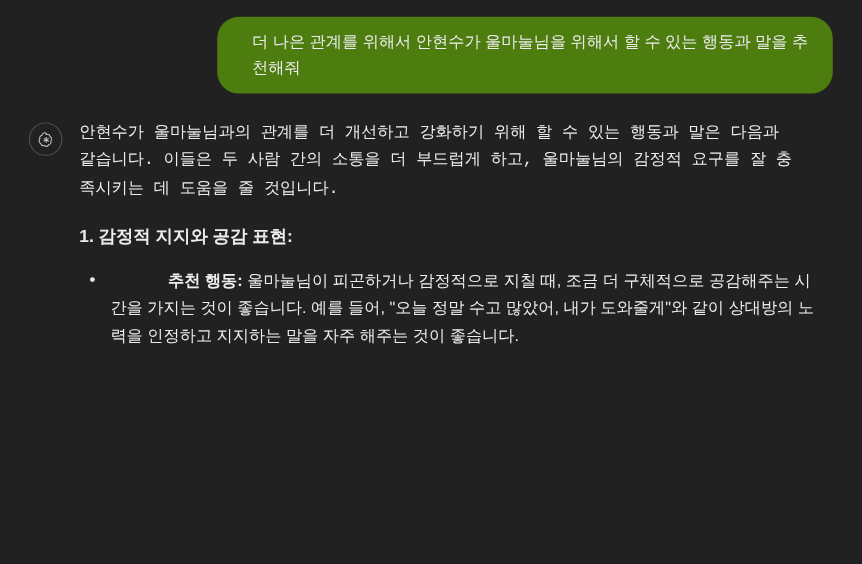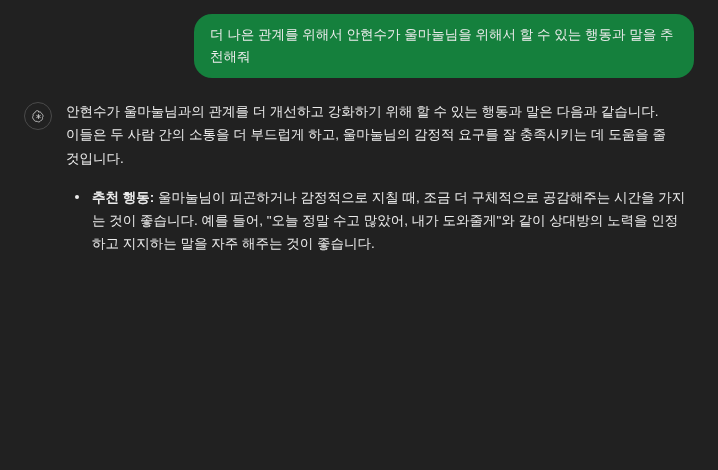--- a/index.html
+++ b/index.html
@@ -24,23 +24,23 @@
     overflow: hidden;
   }
 
   
   .user-row {
     display: flex;
     justify-content: flex-end;
     margin-bottom: 22px;
   }
   .user-bubble {
-    background: #15803d;
+    background: #4d7c0f;
     border-radius: 18px;
-    padding: 10px 16px 11px 16px;
+    padding: 10px 16px 11px 29px;
     max-width: 468px;
     color: #ececec;
     font-size: 13.5px;
     line-height: 1.6;
     text-align: left;
   }
 
   
   .assistant-row {
     display: flex;
@@ -61,20 +61,21 @@
   .avatar svg { display: block; }
   .assistant-body {
     flex: 1 1 auto;
     min-width: 0;
     max-width: 620px;
   }
   .assistant-body p {
     margin: 0 16px 16px 0;
     font-size: 13.5px;
     line-height: 1.72;
+    font-family: Liberation Mono, monospace;
   }
   .assistant-body h3 {
     margin: 18px 0 12px 0;
     font-size: 14.5px;
     font-weight: bold;
     line-height: 1.5;
   }
   ul.bullets {
     list-style: none;
     margin: 0;
@@ -110,21 +111,21 @@
   ul.sub-bullets > li::before {
     content: "";
     position: absolute;
     left: 9px;
     top: 9px;
     width: 4px;
     height: 4px;
     border-radius: 50%;
     background: #ececec;
   }
-  .b { font-weight: bold; }
+  .b { font-weight: bold; margin-left: 48px; }
 </style>
 </head>
 <body>
 
 <div class="conversation">
 
   <div class="user-row">
     <div class="user-bubble">더 나은 관계를 위해서 안현수가 울마눌님을 위해서 할 수 있는 행동과 말을 추천해줘</div>
   </div>
 
@@ -133,20 +134,21 @@
       <svg width="15" height="15" viewBox="0 0 24 24" fill="none" stroke="#c9c9c9" stroke-width="1.4">
         <path d="M12 3.2c-1.7-1-3.9-.5-5 1.1-.3.5-.5 1-.6 1.6-1.7.3-3 1.7-3.1 3.4-.1.6 0 1.2.2 1.7-1.2 1.3-1.3 3.2-.3 4.6.4.5.8.9 1.4 1.1.3 1.7 1.7 3 3.4 3.1.6.1 1.2 0 1.7-.2 1.2 1.3 3.2 1.4 4.6.4.5-.3.9-.8 1.1-1.4 1.7-.3 3-1.7 3.1-3.4.1-.6 0-1.2-.2-1.7 1.2-1.3 1.3-3.2.3-4.6-.4-.5-.8-.9-1.4-1.1-.3-1.7-1.7-3-3.4-3.1-.6-.1-1.2 0-1.7.2z"></path>
         <path d="M12 8.2v7.6M8.6 10.1l6.8 3.8M15.4 10.1l-6.8 3.8"></path>
       </svg>
     </div>
 
     <div class="assistant-body">
 
       <p>안현수가 울마눌님과의 관계를 더 개선하고 강화하기 위해 할 수 있는 행동과 말은 다음과 같습니다. 이들은 두 사람 간의 소통을 더 부드럽게 하고, 울마눌님의 감정적 요구를 잘 충족시키는 데 도움을 줄 것입니다.</p>
 
+      <h3>1. 감정적 지지와 공감 표현:</h3>
 
 
       <ul class="bullets">
         <li>
           <span class="b">추천 행동:</span><span> 울마눌님이 피곤하거나 감정적으로 지칠 때, 조금 더 구체적으로 공감해주는 시간을 가지는 것이 좋습니다. 예를 들어, "오늘 정말 수고 많았어, 내가 도와줄게"와 같이 상대방의 노력을 인정하고 지지하는 말을 자주 해주는 것이 좋습니다.</span>
         </li>
       </ul>
 
     </div>
   </div>

